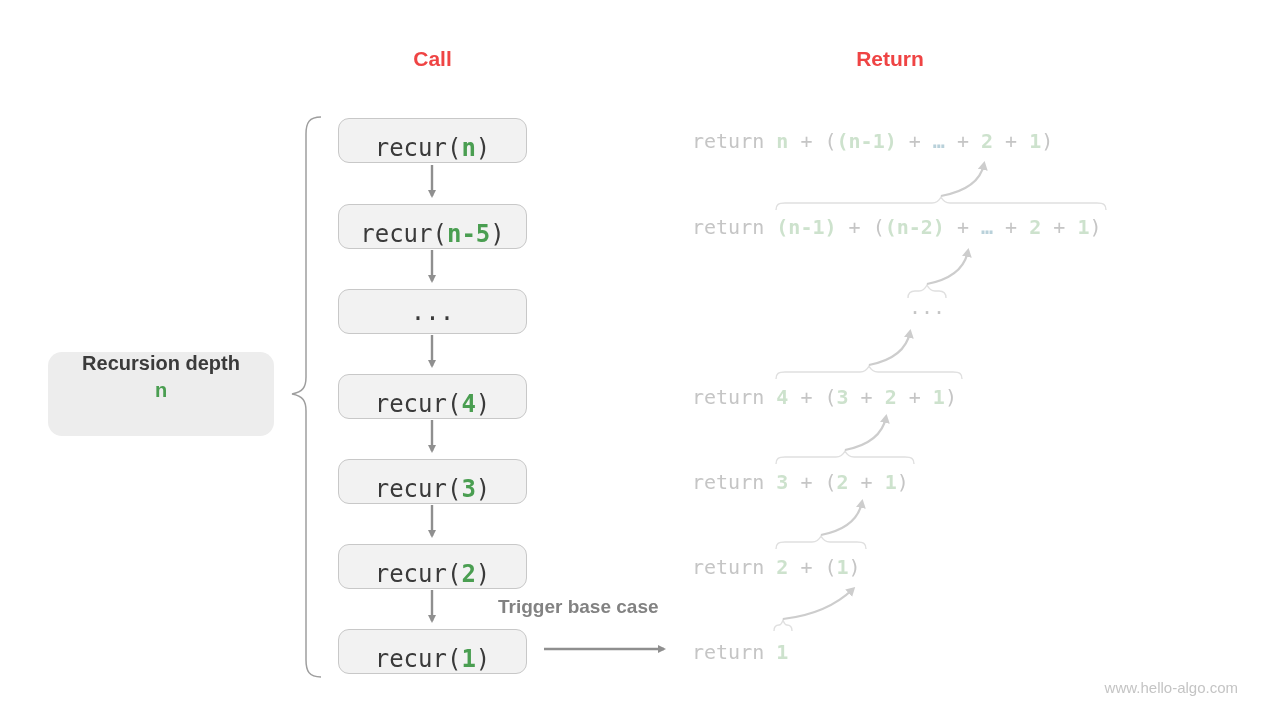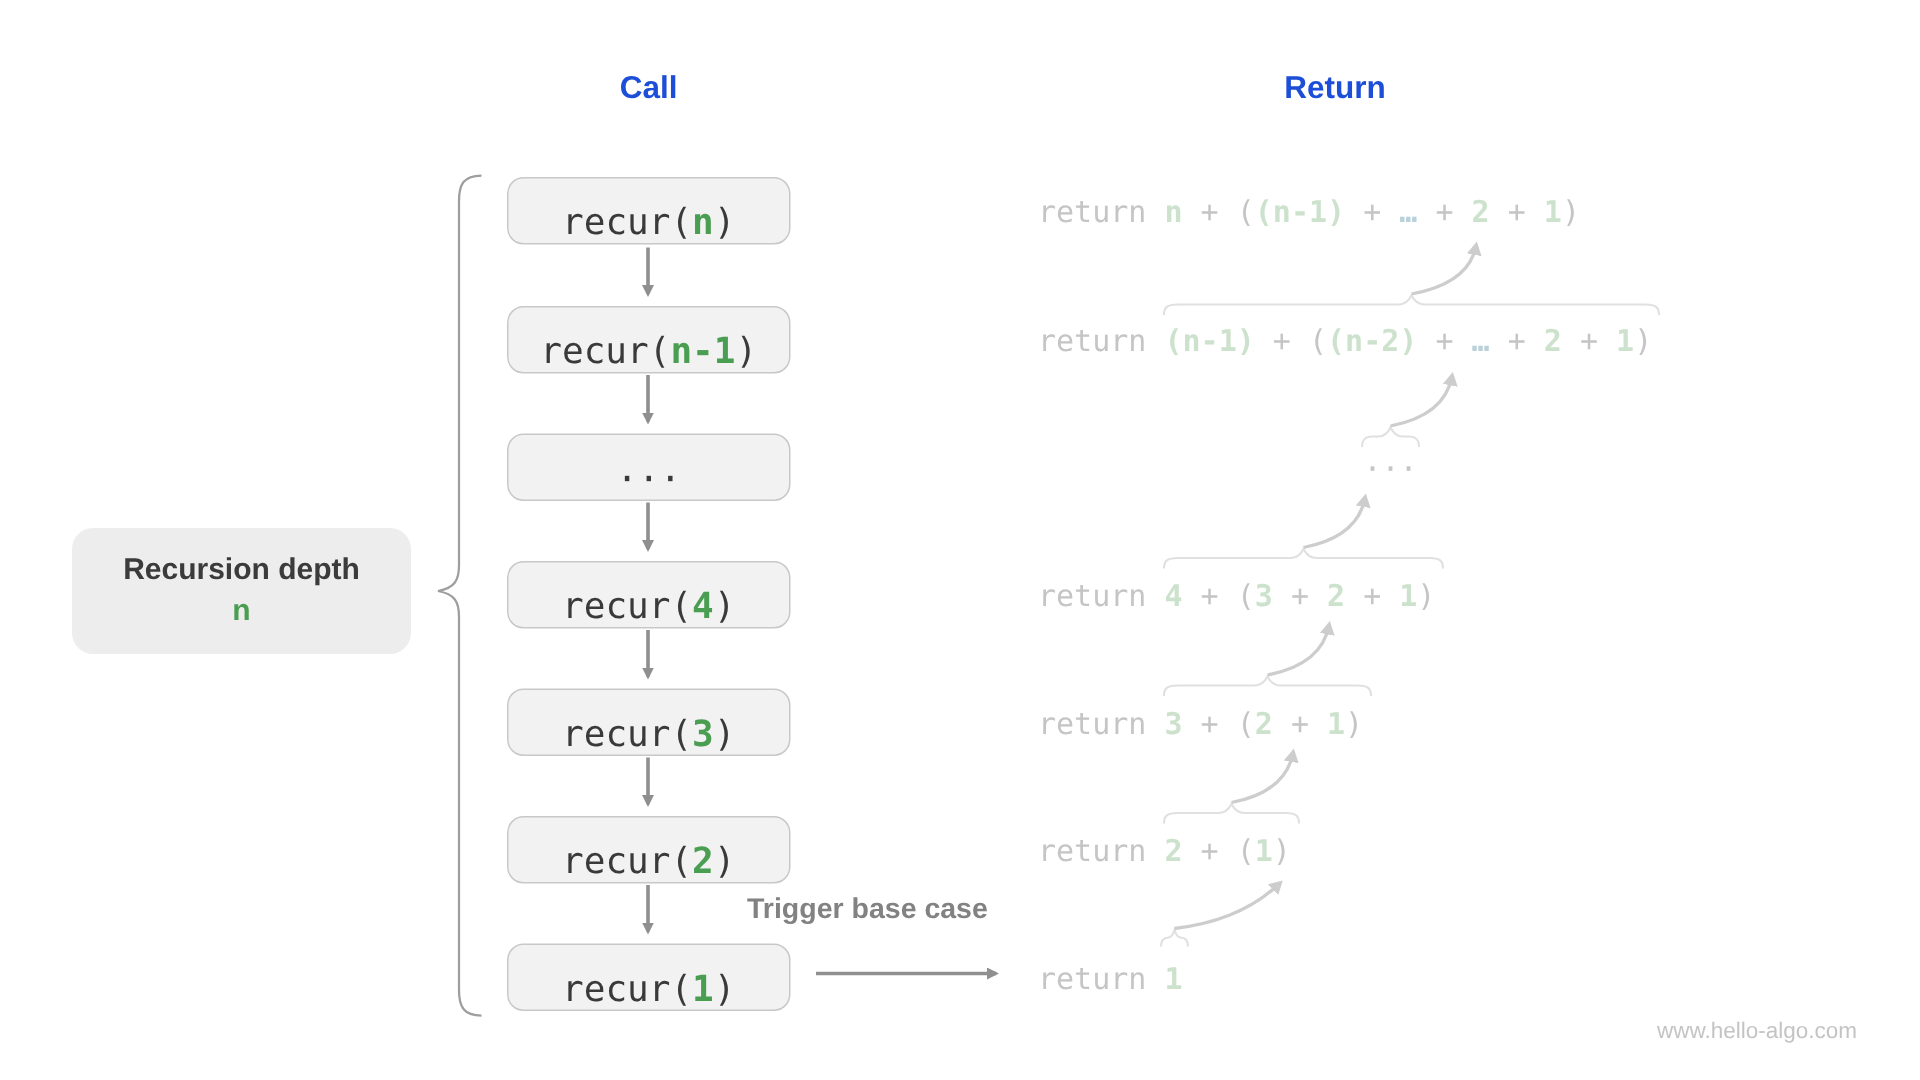--- a/index.html
+++ b/index.html
@@ -2,41 +2,41 @@
 <html><head>
 <meta charset="utf-8">
 <style>
   html,body{margin:0;padding:0;background:#ffffff;}
   #canvas{
     position:relative;width:1280px;height:720px;background:#ffffff;overflow:hidden;
     font-family:"Liberation Sans","DejaVu Sans",sans-serif;
   }
   #overlay{position:absolute;left:0;top:0;width:1280px;height:720px;pointer-events:none;}
   .hdr{
-    position:absolute;text-align:center;font-weight:bold;font-size:21px;color:#1d4ed8;
+    position:absolute;text-align:center;font-weight:bold;font-size:21px;color:#ef4444;
   }
   .callbox{
     position:absolute;left:338px;width:189px;height:45px;box-sizing:border-box;
     background:#f2f2f2;border:1.5px solid #c8c8c8;border-radius:11px;
     display:flex;align-items:flex-end;justify-content:center;
     font-family:"DejaVu Sans Mono","Liberation Mono",monospace;font-size:24px;
   }
   .retline{
     position:absolute;left:692px;height:45px;display:flex;align-items:center;
     font-family:"DejaVu Sans Mono","Liberation Mono",monospace;font-size:20px;white-space:pre;
   }
   .ret-ellipsis{left:905px;width:44px;justify-content:center;}
   .seg-dark{color:#3a3a3a;}
   .seg-dgreen{color:#4a9e51;font-weight:bold;}
   .seg-gray{color:#c5c5c5;}
   .seg-green{color:#cde2cd;font-weight:bold;}
   .seg-blue{color:#b9d1da;font-weight:bold;}
   #depth-label{
     position:absolute;left:48px;top:352px;width:226px;height:84px;background:#ededed;
-    border-radius:14px;display:flex;flex-direction:column;align-items:center;justify-content:center;gap:4px;
+    border-radius:14px;display:flex;flex-direction:column;align-items:center;gap:4px;
   }
   #depth-label .t1{font-weight:bold;font-size:20px;color:#3b3b3b;}
   #depth-label .t2{font-weight:bold;font-size:20px;color:#4a9e51;
     font-family:"Liberation Sans","DejaVu Sans",sans-serif;}
   #trigger-label{
     position:absolute;left:498px;top:596px;width:220px;
     font-weight:bold;font-size:19px;color:#828282;
   }
   #watermark{
     position:absolute;left:1058px;top:679px;width:180px;text-align:right;
@@ -93,21 +93,21 @@
   <div class="hdr" style="left:338px;top:47px;width:189px;">Call</div>
   <div class="hdr" style="left:790px;top:47px;width:200px;">Return</div>
 
   <div class="callbox" style="top:118px;">
       <span class="seg-dark">recur(</span>
       <span class="seg-dgreen">n</span>
       <span class="seg-dark">)</span>
     </div>
   <div class="callbox" style="top:204px;">
       <span class="seg-dark">recur(</span>
-      <span class="seg-dgreen">n-1</span>
+      <span class="seg-dgreen">n-5</span>
       <span class="seg-dark">)</span>
     </div>
   <div class="callbox" style="top:289px;">
       <span class="seg-dark">···</span>
     </div>
   <div class="callbox" style="top:374px;">
       <span class="seg-dark">recur(</span>
       <span class="seg-dgreen">4</span>
       <span class="seg-dark">)</span>
     </div>

